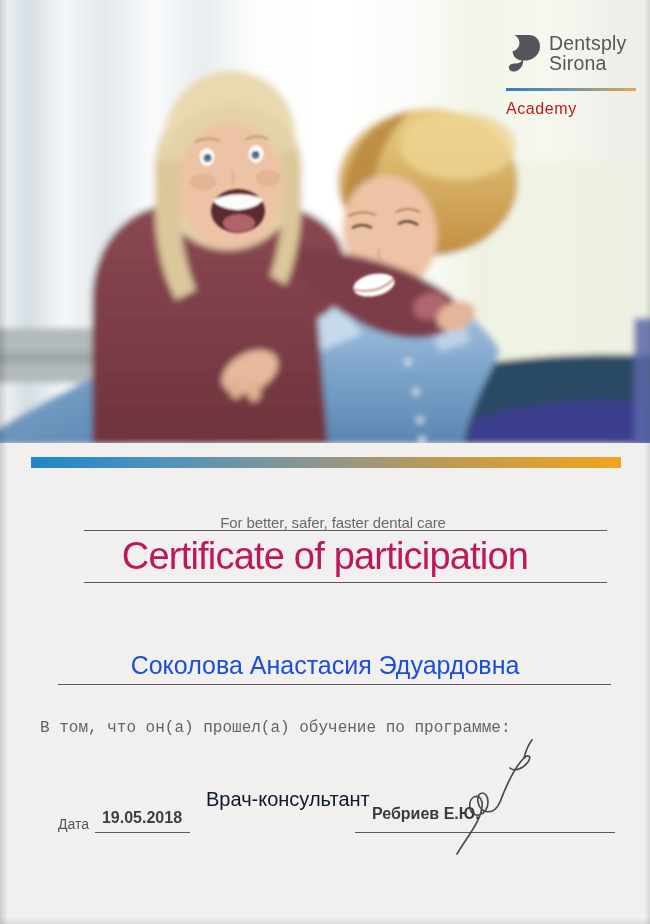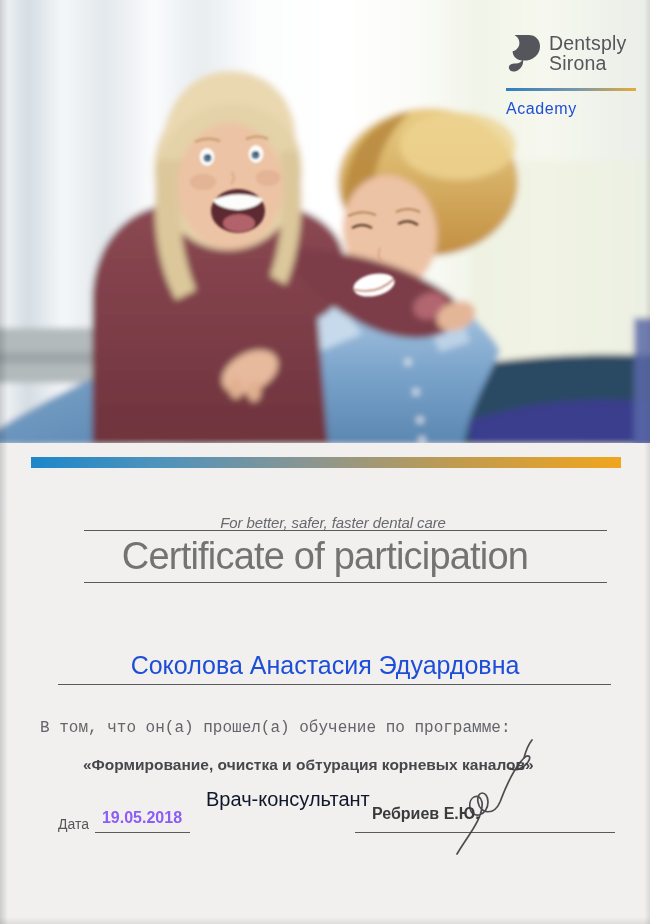--- a/index.html
+++ b/index.html
@@ -12,42 +12,42 @@
   
   .photo{position:absolute;left:0;top:0;width:650px;height:443px;overflow:hidden;}
   .photo svg{display:block;}
   
   .logo{position:absolute;left:506px;top:33px;width:142px;}
   .logo-row{display:flex;align-items:flex-start;}
   .logo-icon{display:block;margin-right:9px;}
   .logo-text{font-size:19.5px;line-height:20px;color:#55565b;letter-spacing:.2px;}
   .logo-rule{margin-top:9px;width:130px;height:3px;
     background:linear-gradient(90deg,#2e7fc2 0%,#7d97a8 55%,#e2ab3c 100%);}
-  .logo-academy{margin-top:9px;font-size:16px;color:#1d4ed8;letter-spacing:.6px;}
+  .logo-academy{margin-top:9px;font-size:16px;color:#b91c1c;letter-spacing:.6px;}
   
   .brand-bar{position:absolute;left:31px;top:457px;width:590px;height:11px;
     background:linear-gradient(90deg,#1d87c9 0%,#4f93bb 22%,#8c968f 48%,#c09b4f 72%,#f0a51e 100%);}
   
   .tagline{position:absolute;left:16px;right:0;top:514px;text-align:center;
-    font-size:15px;color:#68696d;letter-spacing:-.1px;font-style:italic;}
+    font-size:15px;color:#68696d;letter-spacing:-.1px;}
   .rule{position:absolute;height:0;border-top:1.3px solid rgba(63,63,67,.85);}
   .rule-top{left:84px;width:523px;top:530px;}
   .rule-bottom{left:84px;width:523px;top:582px;}
   .title{position:absolute;left:0;right:0;top:535px;margin:0;text-align:center;
-    font-size:38px;font-weight:400;letter-spacing:-.8px;color:#737373;}
+    font-size:38px;font-weight:400;letter-spacing:-.8px;color:#be185d;}
   .subtitle{position:absolute;left:0;right:0;top:594px;text-align:center;
     font-size:18px;color:#55565a;}
   .recipient{position:absolute;left:0;right:0;top:651px;text-align:center;
     font-size:25px;color:#1d4ed8;}
   .rule-name{left:58px;width:553px;top:684px;}
   .statement{position:absolute;left:40px;top:719px;font-size:16px;color:#64656a;font-family:Liberation Mono, monospace;}
   .program{position:absolute;left:83px;top:756px;font-size:15.5px;font-weight:bold;color:#46474b;}
   .date-label{position:absolute;left:58px;top:816px;font-size:14px;color:#55565a;}
   .date-value{position:absolute;left:96px;top:809px;width:92px;text-align:center;
-    font-size:16px;font-weight:bold;color:#8b5cf6;}
+    font-size:16px;font-weight:bold;color:#404040;}
   .uline-date{left:95px;width:95px;top:832px;}
   .consultant-label{position:absolute;left:206px;top:788px;font-size:20px;color:#0f172a;}
   .consultant-name{position:absolute;left:372px;top:805px;font-size:16px;font-weight:bold;color:#3b3b3d;}
   .uline-sign{left:355px;width:260px;top:832px;}
   .signature{position:absolute;left:426px;top:738px;}
   
   .edge-l{position:absolute;left:0;top:0;width:8px;height:100%;
     background:linear-gradient(90deg,rgba(55,58,66,.20),rgba(55,58,66,0));}
   .edge-r{position:absolute;right:0;top:0;width:6px;height:100%;
     background:linear-gradient(-90deg,rgba(80,80,75,.14),rgba(80,80,75,0));}
@@ -201,21 +201,20 @@
 
   <div class="tagline">For better, safer, faster dental care</div>
   <div class="rule rule-top"></div>
   <h1 class="title">Certificate of participation</h1>
   <div class="rule rule-bottom"></div>
 
   <div class="recipient">Соколова Анастасия Эдуардовна</div>
   <div class="rule rule-name"></div>
 
   <div class="statement">В том, что он(а) прошел(а) обучение по программе:</div>
-  <div class="program">«Формирование, очистка и обтурация корневых каналов»</div>
 
   <div class="date-label">Дата</div>
   <div class="date-value">19.05.2018</div>
   <div class="rule uline-date"></div>
 
   <div class="consultant-label">Врач-консультант</div>
   <div class="consultant-name">Ребриев Е.Ю.</div>
   <div class="rule uline-sign"></div>
 
   <svg class="signature" width="122" height="124" viewBox="0 0 122 124">

